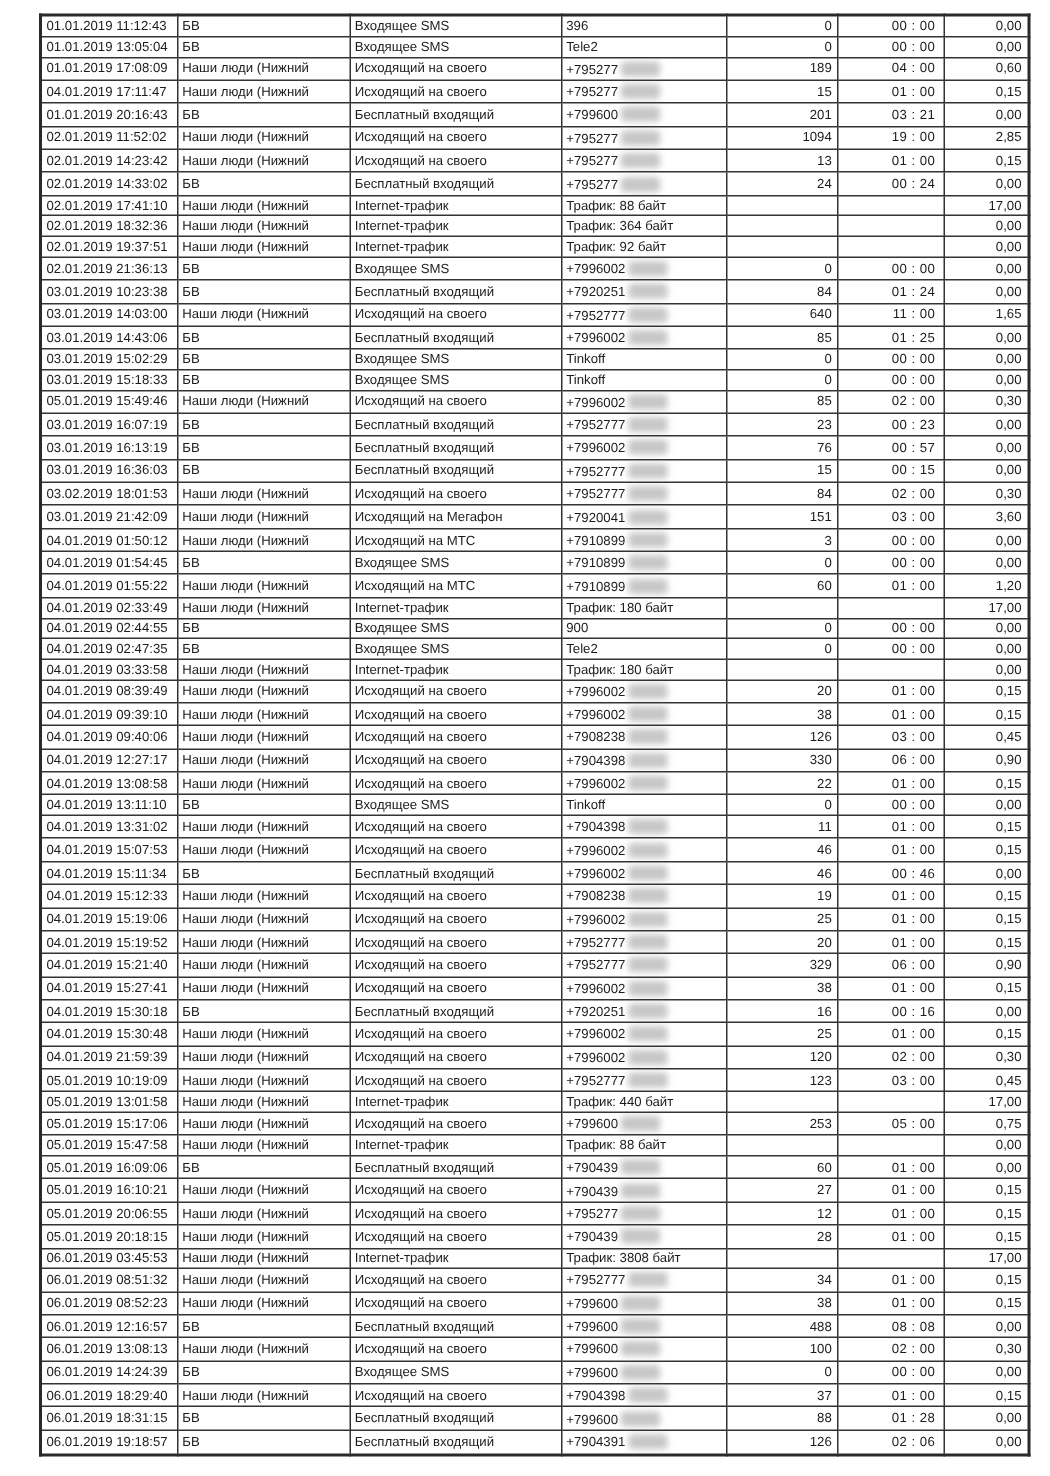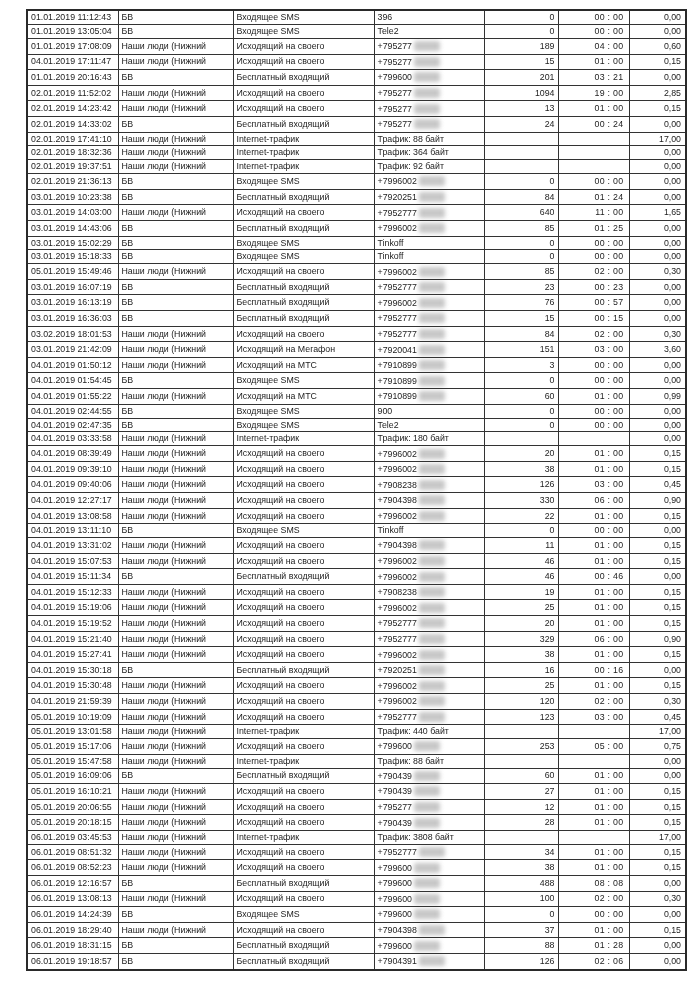--- a/index.html
+++ b/index.html
@@ -296,21 +296,30 @@
           <td class="c-dur num">00 : 00</td>
           <td class="c-cost num">0,00</td>
         </tr>
         <tr>
           <td class="c-dt">04.01.2019 01:55:22</td>
           <td class="c-tariff">Наши люди (Нижний</td>
           <td class="c-service">Исходящий на МТС</td>
           <td class="c-number">+7910899<span class="redact"></span></td>
           <td class="c-units num">60</td>
           <td class="c-dur num">01 : 00</td>
-          <td class="c-cost num">0,99</td>
+          <td class="c-cost num">1,20</td>
+        </tr>
+        <tr>
+          <td class="c-dt">04.01.2019 02:33:49</td>
+          <td class="c-tariff">Наши люди (Нижний</td>
+          <td class="c-service">Internet-трафик</td>
+          <td class="c-number">Трафик: 180 байт</td>
+          <td class="c-units num"></td>
+          <td class="c-dur num"></td>
+          <td class="c-cost num">17,00</td>
         </tr>
         <tr>
           <td class="c-dt">04.01.2019 02:44:55</td>
           <td class="c-tariff">БВ</td>
           <td class="c-service">Входящее SMS</td>
           <td class="c-number">900</td>
           <td class="c-units num">0</td>
           <td class="c-dur num">00 : 00</td>
           <td class="c-cost num">0,00</td>
         </tr>

